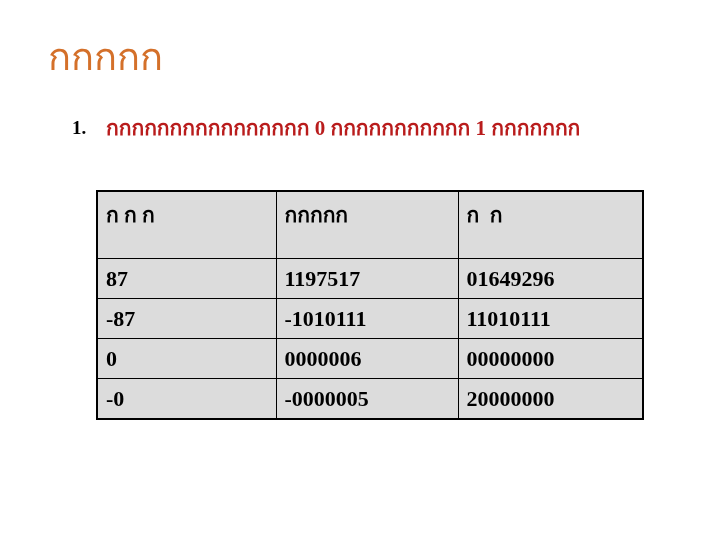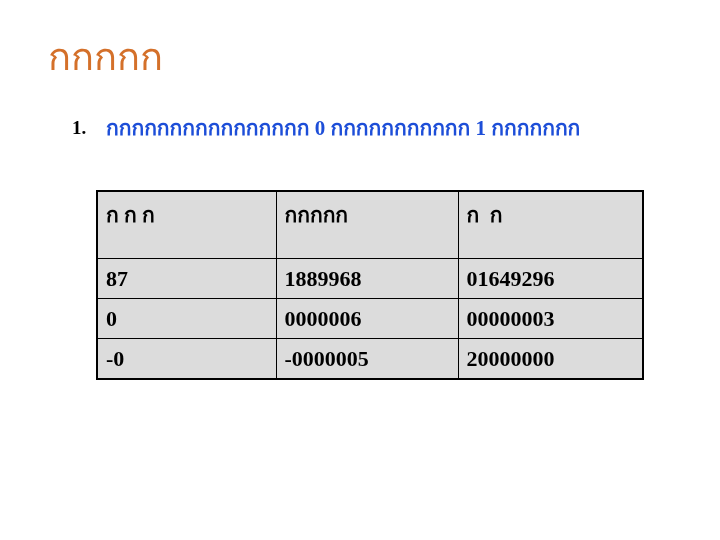--- a/index.html
+++ b/index.html
@@ -44,21 +44,21 @@
     font-weight: bold;
     color: #000000;
     line-height: 30px;
     width: 34px;
     flex: 0 0 34px;
     white-space: pre;
   }
   .bullet-text {
     font-size: 21px;
     font-weight: bold;
-    color: #1d4ed8;
+    color: #b91c1c;
     line-height: 31px;
     white-space: normal;
     word-break: break-all;
     flex: 1 1 auto;
   }
 
   
   .data-table-wrap {
     position: absolute;
     left: 96px;
@@ -123,27 +123,32 @@
     <thead>
       <tr>
         <th>ก ก ก</th>
         <th>กกกกก</th>
         <th>ก  ก</th>
       </tr>
     </thead>
     <tbody>
       <tr>
         <td>87</td>
-        <td>1889968</td>
+        <td>1197517</td>
         <td>01649296</td>
+      </tr>
+      <tr>
+        <td>-87</td>
+        <td>-1010111</td>
+        <td>11010111</td>
       </tr>
       <tr>
         <td>0</td>
         <td>0000006</td>
-        <td>00000003</td>
+        <td>00000000</td>
       </tr>
       <tr>
         <td>-0</td>
         <td>-0000005</td>
         <td>20000000</td>
       </tr>
     </tbody>
   </table>
 </div>
 

